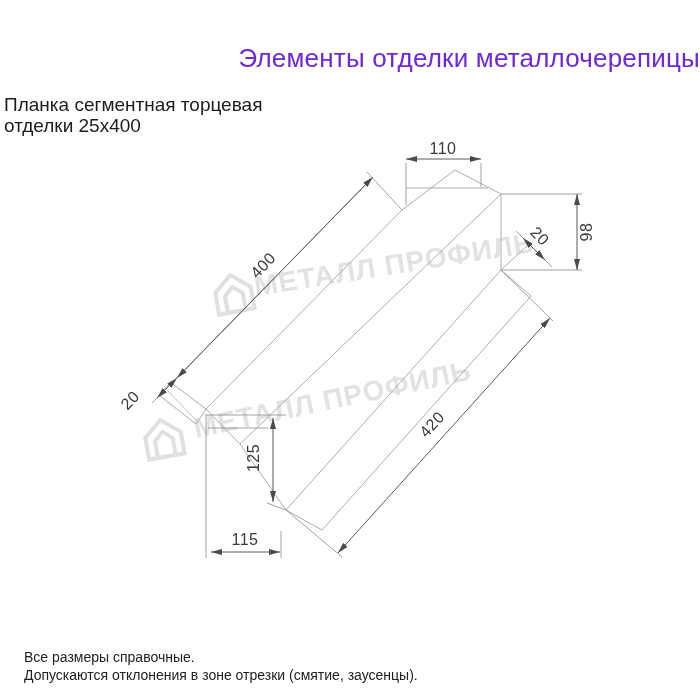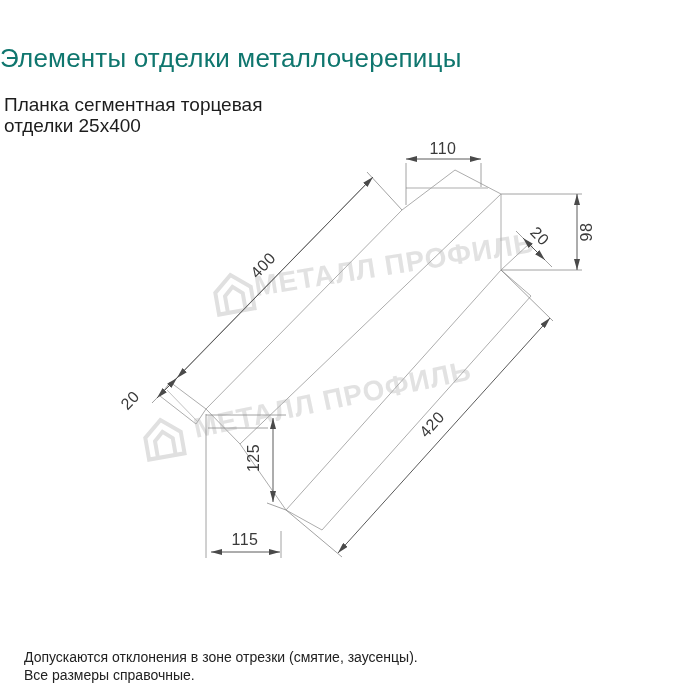--- a/index.html
+++ b/index.html
@@ -1,22 +1,22 @@
 <!DOCTYPE html>
 <html><head>
 <meta charset="utf-8">
 <style>
   html,body{margin:0;padding:0;}
   body{
     width:700px;height:700px;position:relative;background:#ffffff;
     font-family:"Liberation Sans",sans-serif;color:#1c1c1c;overflow:hidden;
   }
   .page-title{
-    position:absolute;top:26px;left:0;width:700px;text-align:left;
-    font-size:26px;font-weight:400;letter-spacing:0.2px;color:#0f766e;
+    position:absolute;top:26px;left:0;width:700px;text-align:right;
+    font-size:26px;font-weight:400;letter-spacing:0.2px;color:#6d28d9;
   }
   .product-name{
     position:absolute;top:94px;left:4px;width:692px;
     font-size:19px;line-height:21px;color:#1d1d1d;
   }
   .drawing-svg{position:absolute;left:0;top:0;width:700px;height:700px;}
   .footnotes{
     position:absolute;left:24px;top:648px;font-size:14px;line-height:18px;color:#222;
   }
   .struct{stroke:#adadad;stroke-width:1;fill:none;}
@@ -114,15 +114,15 @@
     <text class="dimtext" transform="translate(536,240) rotate(45)">20</text>
     <text class="dimtext" transform="translate(267,269) rotate(-46)">400</text>
     <text class="dimtext" transform="translate(134,404) rotate(-46)">20</text>
     <text class="dimtext" transform="translate(259,458) rotate(-90)">125</text>
     <text class="dimtext" x="245" y="545">115</text>
     <text class="dimtext" transform="translate(436,428) rotate(-48)">420</text>
   </g>
 </svg>
 
 <div class="footnotes">
+  <div>Все размеры справочные.</div>
   <div>Допускаются отклонения в зоне отрезки (смятие, заусенцы).</div>
-  <div>Все размеры справочные.</div>
 </div>
 
 </body></html>

